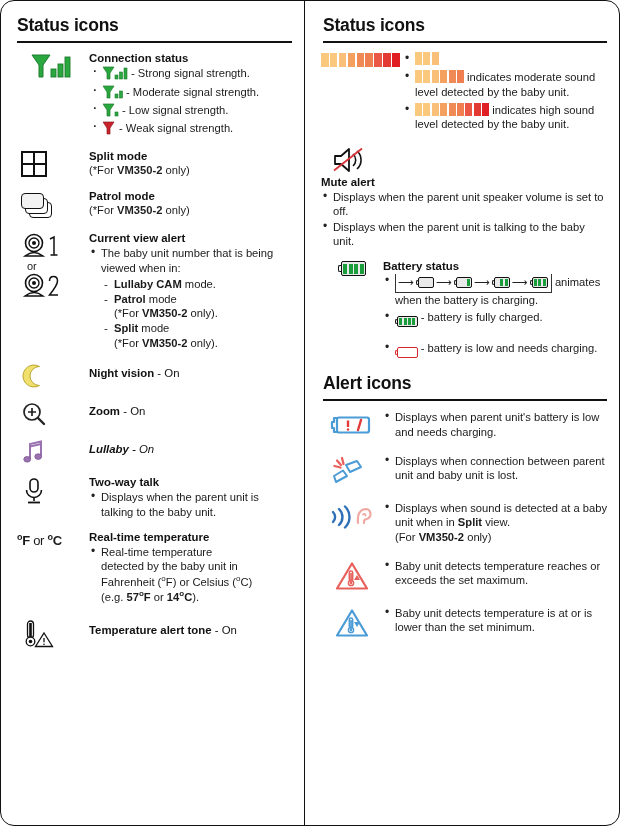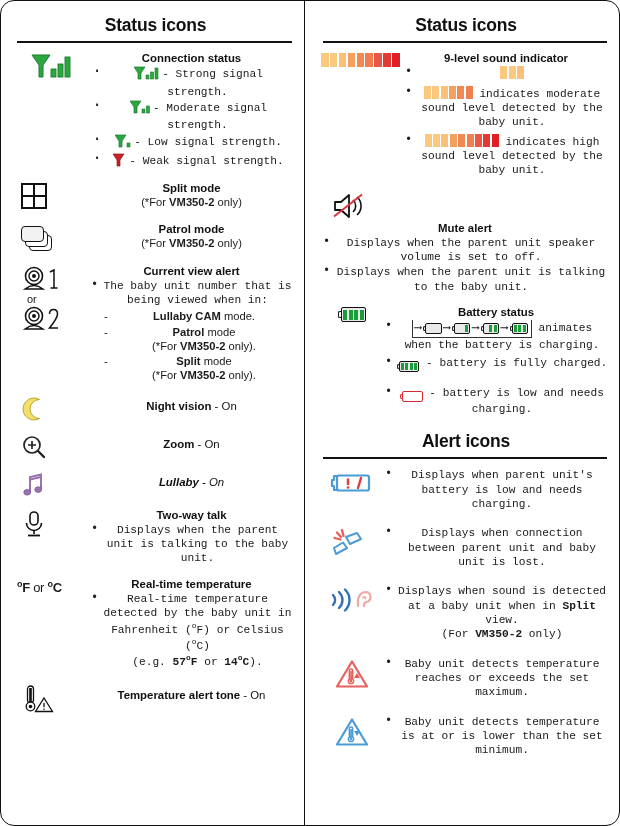--- a/index.html
+++ b/index.html
@@ -11,21 +11,21 @@
     overflow: hidden;
   }
   .page {
     position: relative;
     width: 620px; height: 826px;
     border: 1.5px solid #111;
     border-radius: 14px;
     background: #fff;
     overflow: hidden;
   }
-  .cols { display: flex; height: 100%; text-align: center; }
+  .cols { display: flex; height: 100%; }
   .col {
     position: relative;
     padding: 14px 10px 0 14px;
   }
   .col-left  { width: 304px; }
   .col-right { width: 316px; border-left: 1.2px solid #111; padding-left: 16px; }
 
   .sec-title {
     font-size: 17.5px;
     font-weight: bold;
@@ -42,21 +42,21 @@
     align-items: center; justify-content: flex-start;
     padding-top: 2px;
   }
   .icon-cell.left-ish { align-items: flex-start; padding-left: 6px; }
   .txt-cell { flex: 1; padding-top: 0px; }
 
   .hl { font-weight: bold; font-size: 11.4px; color: #111; line-height: 1.25; }
   .sub { font-size: 11.2px; color: #1e1e1e; line-height: 1.26; }
   b.bold { font-weight: bold; }
 
-  ul.bl { list-style: none; margin: 1px 0 0 0; padding: 0; font-family: Liberation Mono, monospace; }
+  ul.bl { list-style: none; margin: 1px 0 0 0; padding: 0; }
   ul.bl > li {
     position: relative; padding-left: 12px;
     font-size: 11.2px; line-height: 1.28; margin-bottom: 1px;
   }
   ul.bl > li::before {
     content: "\2022"; position: absolute; left: 2px; top: -1px;
     font-size: 12px; color: #222;
   }
   ul.bl.tiny > li::before { content: "\00B7"; font-size: 17px; top: -6px; left: 3px; }
   ul.dash { list-style: none; margin: 2px 0 0 14px; padding: 0; }
@@ -368,21 +368,20 @@
               <u style="background: rgb(250, 192, 122);"></u>
               <u style="background: rgb(244, 161, 95);"></u>
               <u style="background: rgb(240, 138, 85);"></u>
               <u style="background: rgb(239, 127, 80);"></u>
               <u style="background: rgb(234, 87, 68);"></u>
               <u style="background: rgb(226, 58, 51);"></u>
               <u style="background: rgb(224, 31, 37);"></u>
         </span>
       </div>
       <div class="txt-cell">
-        <div class="hl">9-level sound indicator</div>
         <ul class="bl">
           <li style="margin-bottom:4px;">
             <span class="bars" id="barsLow">
                   <u style="background: rgb(251, 201, 126);"></u>
                   <u style="background: rgb(251, 201, 126);"></u>
                   <u style="background: rgb(250, 192, 122);"></u>
                 </span>
           </li>
           <li style="margin-bottom:4px;">
             <span class="bars" id="barsMod">

